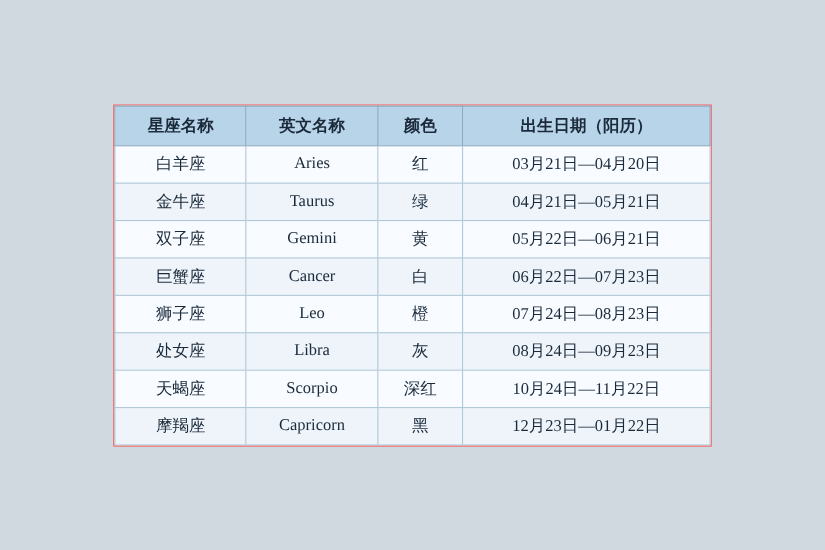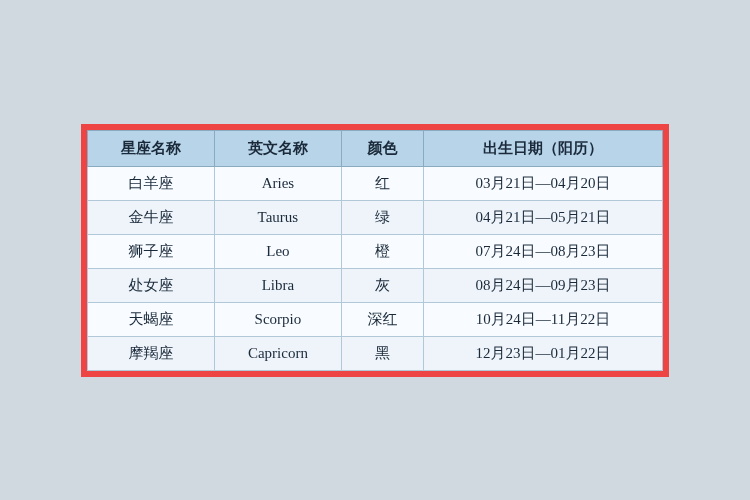--- a/index.html
+++ b/index.html
@@ -13,22 +13,22 @@
       height: 500px;
       background-color: #d0d8e0;
       display: flex;
       align-items: center;
       justify-content: center;
       font-family: "SimSun", "宋体", serif;
     }
 
     .table-container {
       background-color: #ffffff;
-      border: 6px solid #ef4444;
-      width: 588px;
+      border: 1px solid #ef4444;
+      width: 544px;
     }
 
     table {
       width: 100%;
       border-collapse: collapse;
     }
 
     thead tr {
       background-color: #b8d4e8;
     }
@@ -87,20 +87,32 @@
           <td>红</td>
           <td>03月21日—04月20日</td>
         </tr>
         <tr>
           <td>金牛座</td>
           <td>Taurus</td>
           <td>绿</td>
           <td>04月21日—05月21日</td>
         </tr>
         <tr>
+          <td>双子座</td>
+          <td>Gemini</td>
+          <td>黄</td>
+          <td>05月22日—06月21日</td>
+        </tr>
+        <tr>
+          <td>巨蟹座</td>
+          <td>Cancer</td>
+          <td>白</td>
+          <td>06月22日—07月23日</td>
+        </tr>
+        <tr>
           <td>狮子座</td>
           <td>Leo</td>
           <td>橙</td>
           <td>07月24日—08月23日</td>
         </tr>
         <tr>
           <td>处女座</td>
           <td>Libra</td>
           <td>灰</td>
           <td>08月24日—09月23日</td>

